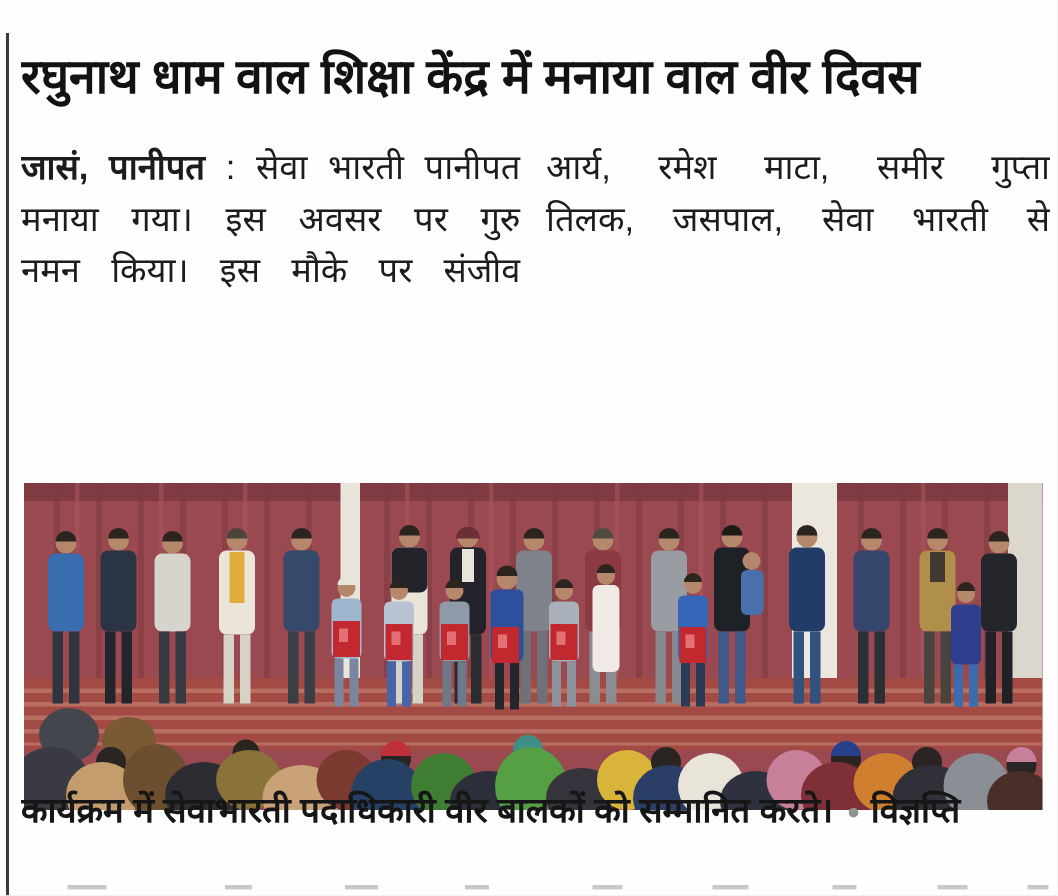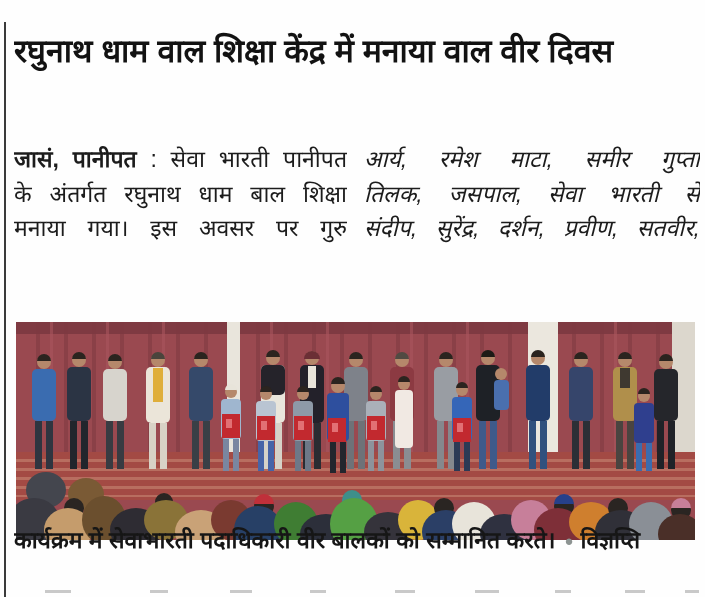--- a/index.html
+++ b/index.html
@@ -16,24 +16,24 @@
     background:#3a3a3a;
   }
   .headline{
     position:absolute;left:14px;top:22px;width:684px;height:58px;
     margin:0;font-size:32px;font-weight:700;line-height:58px;
     color:#121212;white-space:nowrap;overflow:hidden;
     font-family:"Liberation Sans","DejaVu Sans",sans-serif;
   }
   .body-cols{
     position:absolute;left:14px;top:94px;width:686px;
-    display:flex;gap:17px;margin-top:48px;
+    display:flex;gap:17px;
   }
   .col{width:333px;}
-  .col.c2{width:336px;font-style:italic;}
+  .col.c2{width:336px;}
   .bline{
     height:34.5px;line-height:34.5px;font-size:23px;
     text-align:justify;text-align-last:justify;
     overflow:hidden;white-space:normal;color:#1c1c1c;
     font-family:"Liberation Sans","DejaVu Sans",sans-serif;
   }
   .dateline{font-weight:700;}
   .photo-fig{
     position:absolute;left:16px;top:322px;width:679px;height:218px;
     margin:0;overflow:hidden;background:#9a4950;
@@ -58,27 +58,26 @@
 
 <div class="page">
 
   <div class="left-rule"></div>
 
   <h1 class="headline">रघुनाथ धाम वाल शिक्षा केंद्र में मनाया वाल वीर दिवस</h1>
 
   <div class="body-cols">
     <div class="col c1">
       <div class="bline"><span class="dateline">जासं, पानीपत</span><span> : सेवा भारती पानीपत</span></div>
-      <div class="bline">के अंतर्गत रघुनाथ धाम बाल शिक्षा</div>
       <div class="bline">मनाया गया। इस अवसर पर गुरु</div>
+      <div class="bline">नमन किया। इस मौके पर संजीव</div>
     </div>
     <div class="col c2">
       <div class="bline">आर्य, रमेश माटा, समीर गुप्ता</div>
       <div class="bline">तिलक, जसपाल, सेवा भारती से</div>
-      <div class="bline">संदीप, सुरेंद्र, दर्शन, प्रवीण, सतवीर,</div>
     </div>
   </div>
 
   <figure class="photo-fig">
     <svg width="679" height="218" viewBox="0 0 679 218" xmlns="http://www.w3.org/2000/svg">
 
       <rect x="0" y="0" width="679" height="130" fill="#9a4950"></rect>
       <rect x="0" y="0" width="679" height="12" fill="#7f3a42"></rect>
       <g fill="#7e3941" opacity="0.55">
         <rect x="20" y="0" width="4" height="130"></rect>

